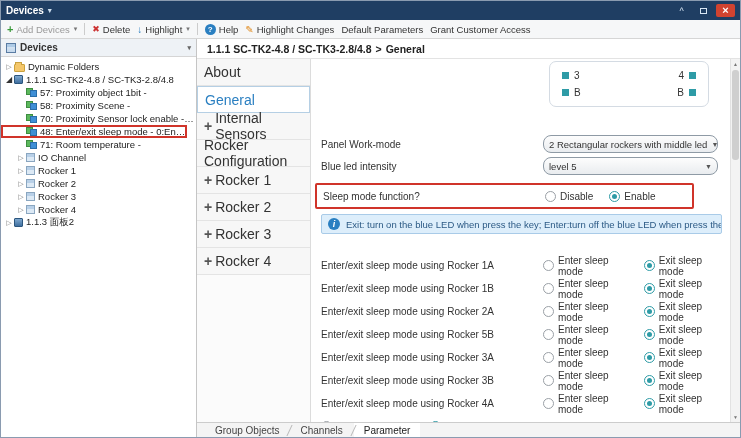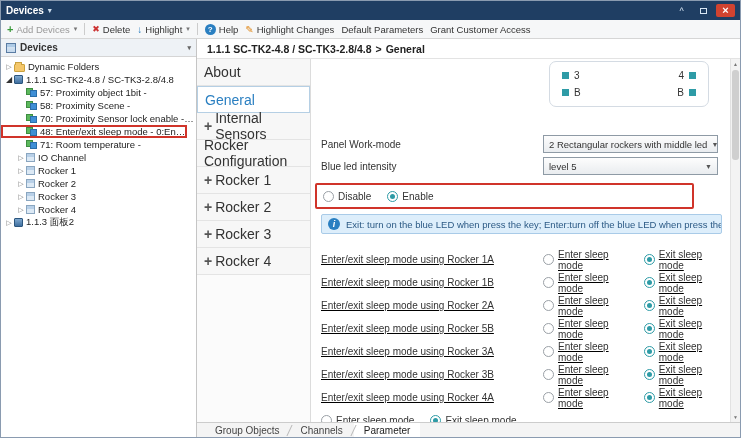--- a/index.html
+++ b/index.html
@@ -65,31 +65,31 @@
   .section-item.selected { background:#fff; color:#2a7fc1; border:1px solid #b5cfe4; }
 
   
   .params { flex:1; min-width:0; background:#fff; padding:2px 8px 0 10px; overflow:hidden; }
   .device-diagram { width:160px; height:46px; border:1px solid #d4dbe3; border-radius:7px; margin:0 0 26px 228px; display:grid; grid-template-columns:1fr 1fr; grid-template-rows:1fr 1fr; align-items:center; padding:5px 12px; font-size:10px; color:#333; }
   .dcell { display:flex; align-items:center; gap:5px; }
   .dcell.r { justify-content:flex-end; }
   .led { width:7px; height:7px; background:#2e9ba6; display:inline-block; flex:0 0 auto; }
   .param-row { display:flex; align-items:center; height:22px; }
   .param-label { width:222px; flex:0 0 auto; font-size:10px; color:#333; white-space:nowrap; overflow:hidden; }
-  .select { width:175px; height:18px; border:1px solid #8e9aa5; border-radius:0; background:linear-gradient(#fdfdfd,#e9ecef); font-size:9.5px; color:#333; display:flex; align-items:center; justify-content:space-between; padding:0 5px; cursor:default; white-space:nowrap; }
+  .select { width:175px; height:18px; border:1px solid #8e9aa5; border-radius:8px; background:linear-gradient(#fdfdfd,#e9ecef); font-size:9.5px; color:#333; display:flex; align-items:center; justify-content:space-between; padding:0 5px; cursor:default; white-space:nowrap; }
   .select .arrow { color:#555; font-size:7px; margin-left:4px; }
   .radio-group { display:flex; gap:16px; align-items:center; }
   .radio { display:flex; align-items:center; gap:4px; font-size:10px; color:#333; cursor:default; }
   .radio .circle { width:11px; height:11px; border-radius:50%; border:1px solid #9aa0a6; background:#fff; position:relative; flex:0 0 auto; }
   .radio.checked .circle { border-color:#2e9ba6; }
   .radio.checked .circle::after { content:""; position:absolute; inset:2px; border-radius:50%; background:#2e9ba6; }
   .annotated-row { border:2px solid #d0342a; border-radius:2px; margin:6px 28px 0 -6px; padding:2px 4px 2px 6px; display:flex; align-items:center; height:26px; }
   .info-box { display:flex; align-items:center; gap:6px; background:#ddeefb; border:1px solid #a9cbe8; border-radius:2px; padding:3px 6px; margin-top:5px; font-size:9.5px; color:#2c5a85; white-space:nowrap; overflow:hidden; }
   .info-icon { width:12px; height:12px; border-radius:50%; background:#2a7fc1; color:#fff; font-size:9px; font-weight:bold; font-style:italic; display:flex; align-items:center; justify-content:center; flex:0 0 auto; }
-  .rocker-rows { margin-top:14px;text-decoration:underline; }
+  .rocker-rows { margin-top:20px; }
   .rocker-row { height:23px; }
 
   
   .scrollbar { width:10px; flex:0 0 auto; background:#f3f3f3; border-left:1px solid #e2e2e2; display:flex; flex-direction:column; }
   .scroll-arrow { height:10px; line-height:10px; text-align:center; font-size:5px; color:#777; }
   .scroll-track { flex:1; }
   .scroll-thumb { margin:1px; height:90px; background:#cfcfcf; border-radius:3px; }
 
   
   .bottom-tabs { height:15px; background:#f4f4f4; border-top:1px solid #ccc; display:flex; align-items:center; padding-left:8px; font-size:10px; color:#444; flex:0 0 auto; }
@@ -299,20 +299,21 @@
 
           <div class="param-row">
             <span class="param-label">Blue led intensity</span>
             <div class="select">
               <span>level 5</span>
               <span class="arrow">▼</span>
             </div>
           </div>
 
           <div class="annotated-row">
+            <span class="param-label">Sleep mode function?</span>
             <div class="radio-group">
               <span class="radio">
                 <span class="circle"></span>
                 <span>Disable</span>
               </span>
               <span class="radio checked">
                 <span class="circle"></span>
                 <span>Enable</span>
               </span>
             </div>

